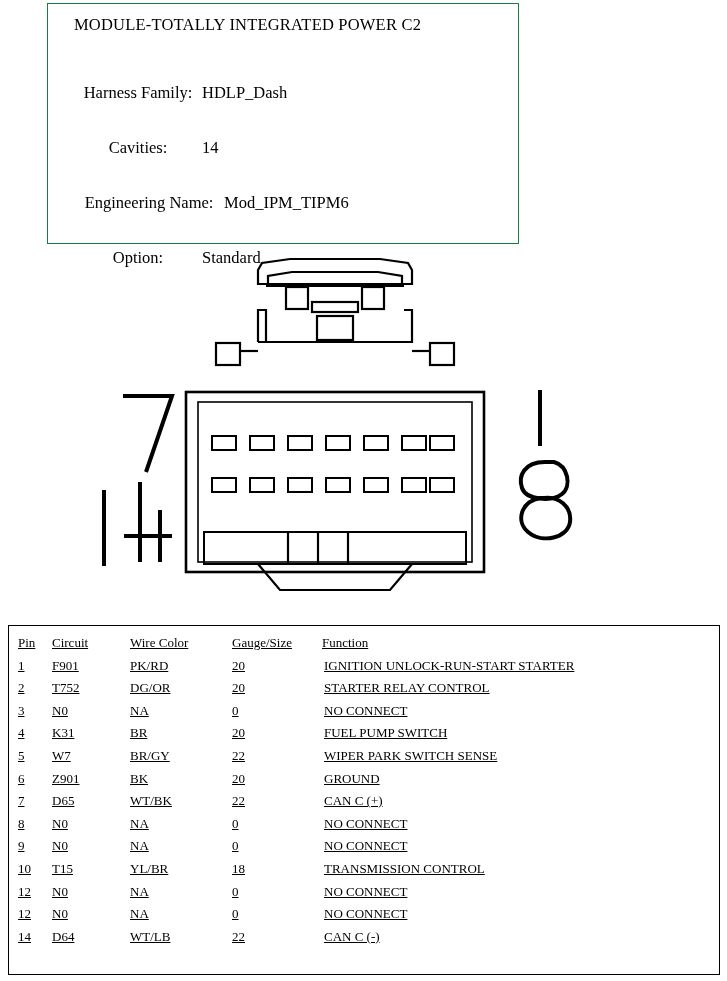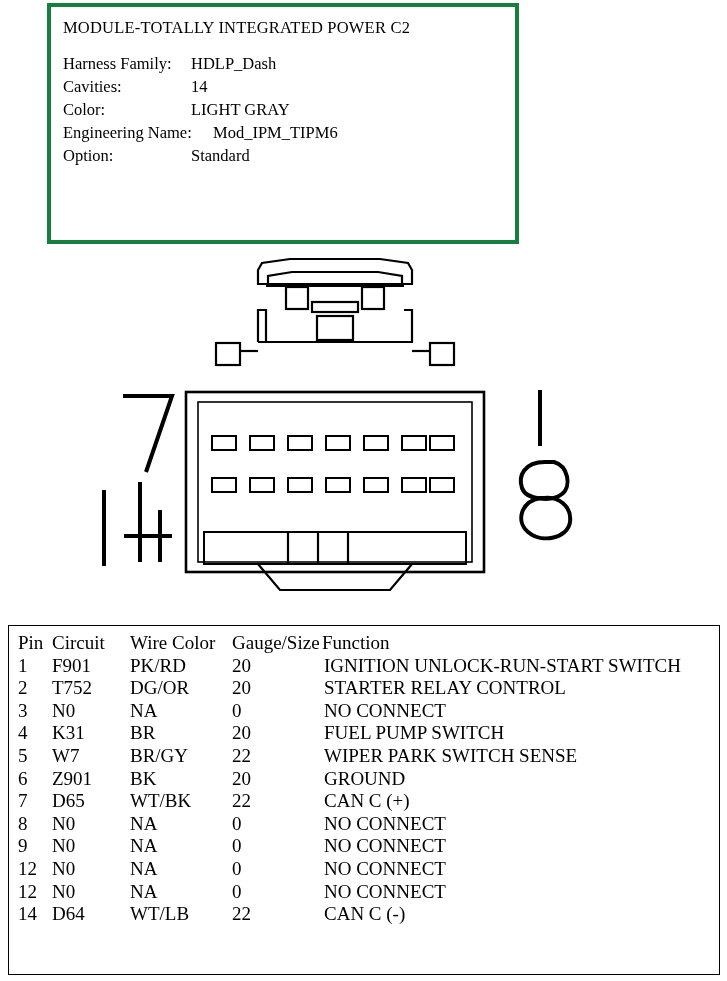--- a/index.html
+++ b/index.html
@@ -16,41 +16,43 @@
     overflow: hidden;
   }
 
   
   .info-box {
     position: absolute;
     left: 47px;
     top: 3px;
     width: 472px;
     height: 241px;
-    border: 4px solid #15803d;
+    border: 1px solid #15803d;
     box-sizing: border-box;
-    padding: 10px 14px 0 12px;
+    padding: 10px 14px 0 26px;
   }
   .info-title {
     font-size: 16.5px;
     letter-spacing: .2px;
     margin: 1px 0 14px 0;
     white-space: nowrap;
   }
   .info-row {
     font-size: 16.5px;
     line-height: 23px;
     white-space: nowrap;
     display: block;
   }
   .info-label {
     display: inline-block;
+    text-align: center;
   }
   .info-val {
     display: inline-block;
+    margin-top: 32px;
   }
   
   .lab-w1 { width: 128px; }
   .lab-w2 { width: 150px; }
 
   
   .drawing {
     position: absolute;
     left: 0;
     top: 250px;
@@ -64,22 +66,23 @@
     left: 8px;
     top: 625px;
     width: 712px;
     height: 350px;
     border: 1px solid #000;
     box-sizing: border-box;
     padding: 6px 0 0 0;
   }
   table.pins {
     border-collapse: collapse;
-    font-size: 19px;
+    font-size: 13px;
     width: 100%;
+    text-decoration: underline;
   }
   table.pins th, table.pins td {
     text-align: left;
     font-weight: normal;
     padding: 0;
     line-height: 22.6px;
     white-space: nowrap;
   }
   table.pins th { }
   .c-pin    { width: 34px;  padding-left: 9px !important; }
@@ -96,23 +99,20 @@
 <div class="info-box">
   <div class="info-title">MODULE-TOTALLY INTEGRATED POWER C2</div>
 
   <div class="info-row">
     <span class="info-label lab-w1">Harness Family:</span><span class="info-val">HDLP_Dash</span>
   </div>
   <div class="info-row">
     <span class="info-label lab-w1">Cavities:</span><span class="info-val">14</span>
   </div>
   <div class="info-row">
-    <span class="info-label lab-w1">Color:</span><span class="info-val">LIGHT GRAY</span>
-  </div>
-  <div class="info-row">
     <span class="info-label lab-w2">Engineering Name:</span><span class="info-val">Mod_IPM_TIPM6</span>
   </div>
   <div class="info-row">
     <span class="info-label lab-w1">Option:</span><span class="info-val">Standard</span>
   </div>
 </div>
 
 <div class="drawing">
   <svg width="727" height="370" viewBox="0 0 727 370">
     <g fill="none" stroke="#000" stroke-width="2.2">
@@ -191,21 +191,21 @@
         <th class="c-gauge">Gauge/Size</th>
         <th class="c-fn">Function</th>
       </tr>
     </thead>
     <tbody>
       <tr>
         <td class="c-pin">1</td>
         <td class="c-ckt">F901</td>
         <td class="c-color">PK/RD</td>
         <td class="c-gauge">20</td>
-        <td class="c-fn">IGNITION UNLOCK-RUN-START SWITCH</td>
+        <td class="c-fn">IGNITION UNLOCK-RUN-START STARTER</td>
       </tr>
       <tr>
         <td class="c-pin">2</td>
         <td class="c-ckt">T752</td>
         <td class="c-color">DG/OR</td>
         <td class="c-gauge">20</td>
         <td class="c-fn">STARTER RELAY CONTROL</td>
       </tr>
       <tr>
         <td class="c-pin">3</td>
@@ -250,20 +250,27 @@
         <td class="c-fn">NO CONNECT</td>
       </tr>
       <tr>
         <td class="c-pin">9</td>
         <td class="c-ckt">N0</td>
         <td class="c-color">NA</td>
         <td class="c-gauge">0</td>
         <td class="c-fn">NO CONNECT</td>
       </tr>
       <tr>
+        <td class="c-pin">10</td>
+        <td class="c-ckt">T15</td>
+        <td class="c-color">YL/BR</td>
+        <td class="c-gauge">18</td>
+        <td class="c-fn">TRANSMISSION CONTROL</td>
+      </tr>
+      <tr>
         <td class="c-pin">12</td>
         <td class="c-ckt">N0</td>
         <td class="c-color">NA</td>
         <td class="c-gauge">0</td>
         <td class="c-fn">NO CONNECT</td>
       </tr>
       <tr>
         <td class="c-pin">12</td>
         <td class="c-ckt">N0</td>
         <td class="c-color">NA</td>

